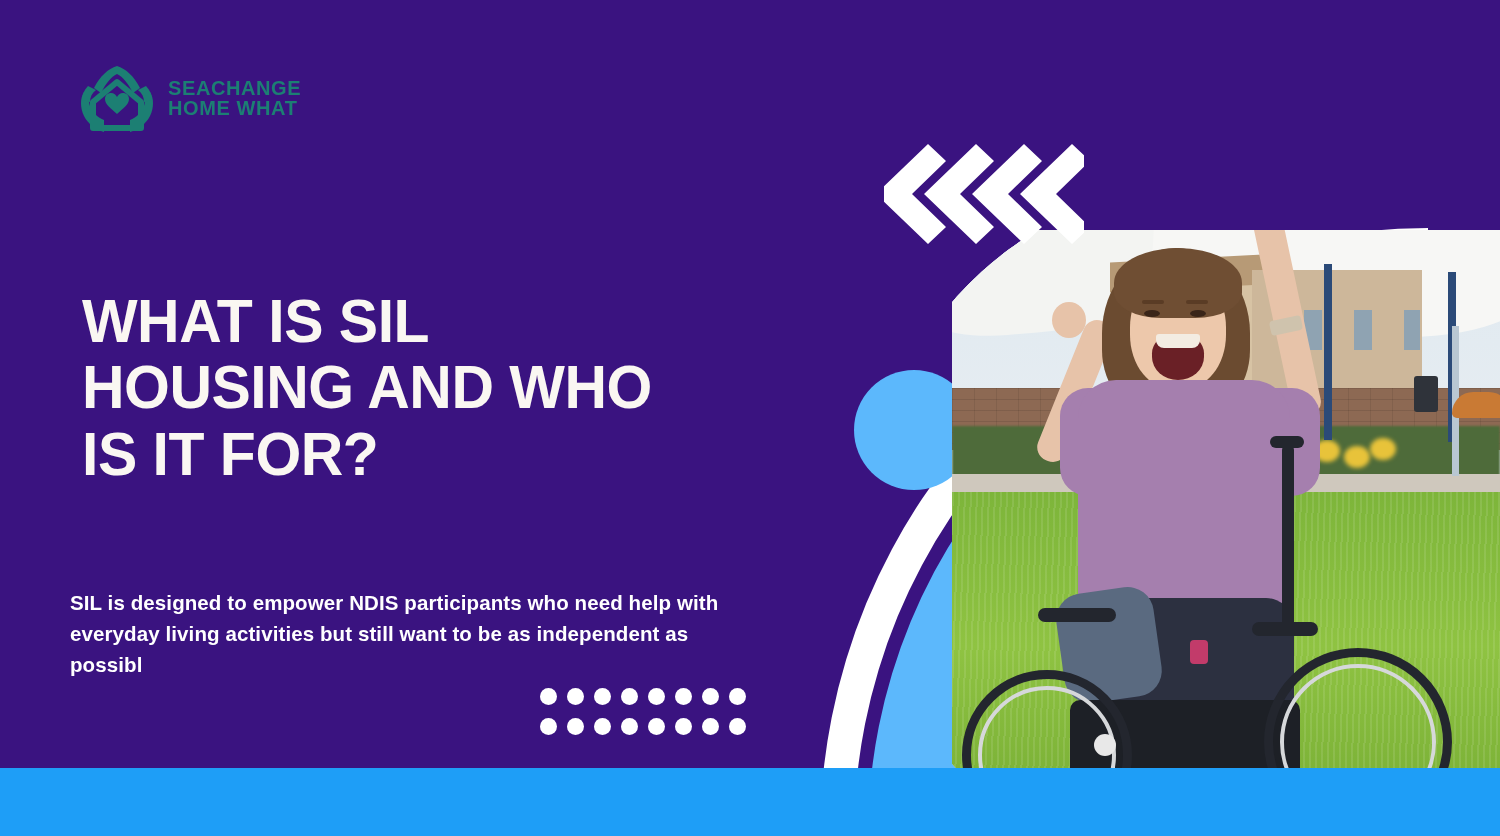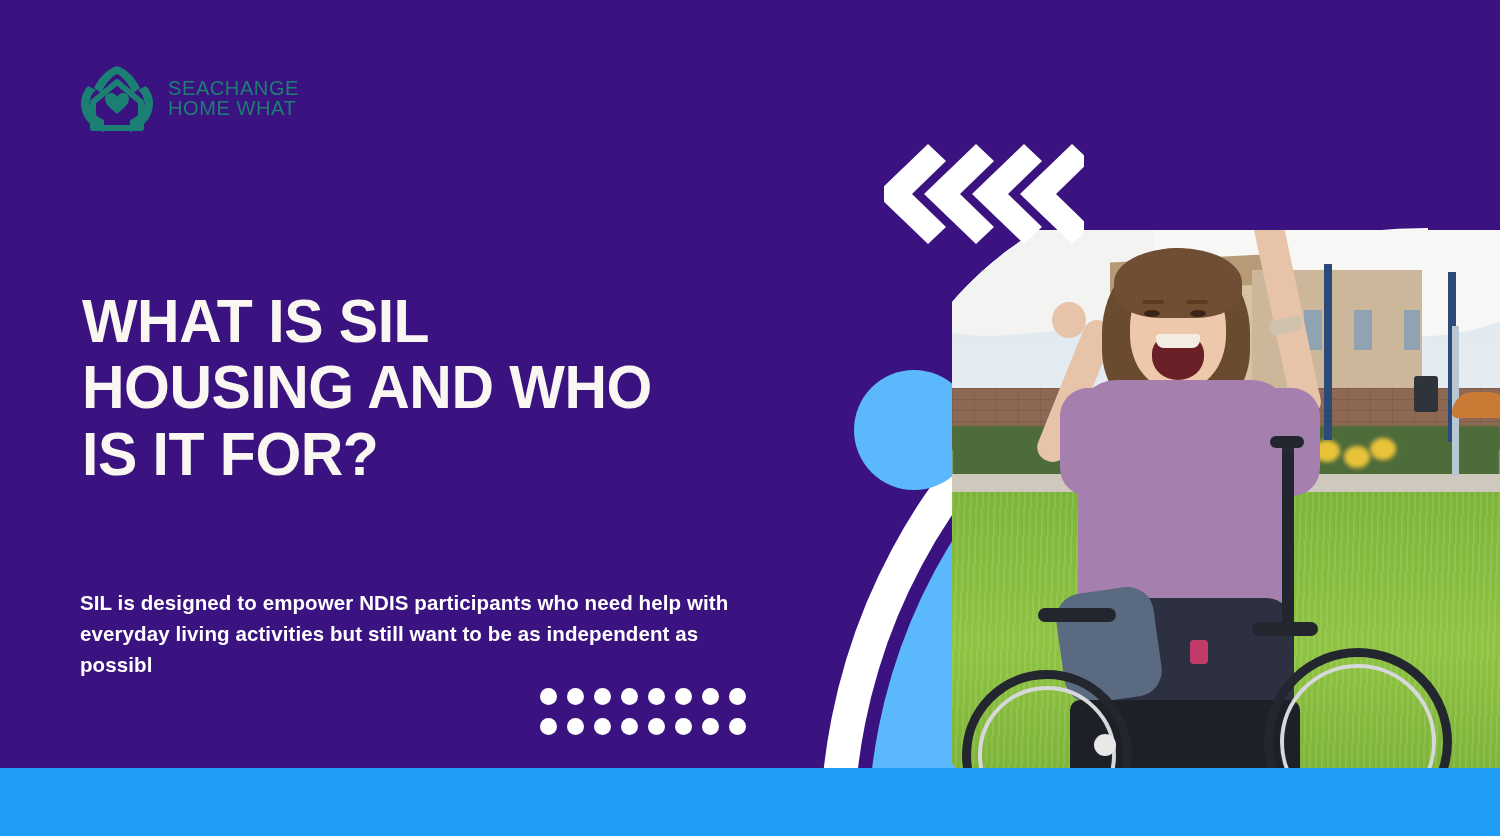--- a/index.html
+++ b/index.html
@@ -224,21 +224,21 @@
     align-items: center;
     gap: 12px;
     z-index: 8;
   }
   .logo-mark { width: 78px; height: 72px; flex: none; }
   .logo-text {
     display: flex;
     flex-direction: column;
     line-height: 1.02;
     color: #1C7F73;
-    font-weight: 400;
+    font-weight: 700;
     font-size: 20px;
     letter-spacing: 0.6px;
     justify-content: space-between;
   }
 
   
   .headline {
     position: absolute;
     left: 82px;
     top: 246px;
@@ -250,21 +250,21 @@
     line-height: 1.08;
     letter-spacing: -0.5px;
     text-transform: uppercase;
     transform: scaleX(0.95);
     transform-origin: left top;
   }
 
   
   .subtext {
     position: absolute;
-    left: 80px;
+    left: 70px;
     top: 566px;
     width: 650px;
     z-index: 8;
     color: #FFFFFF;
     font-size: 20.5px;
     font-weight: 700;
     line-height: 1.52;
     letter-spacing: 0.1px;
   }
 

